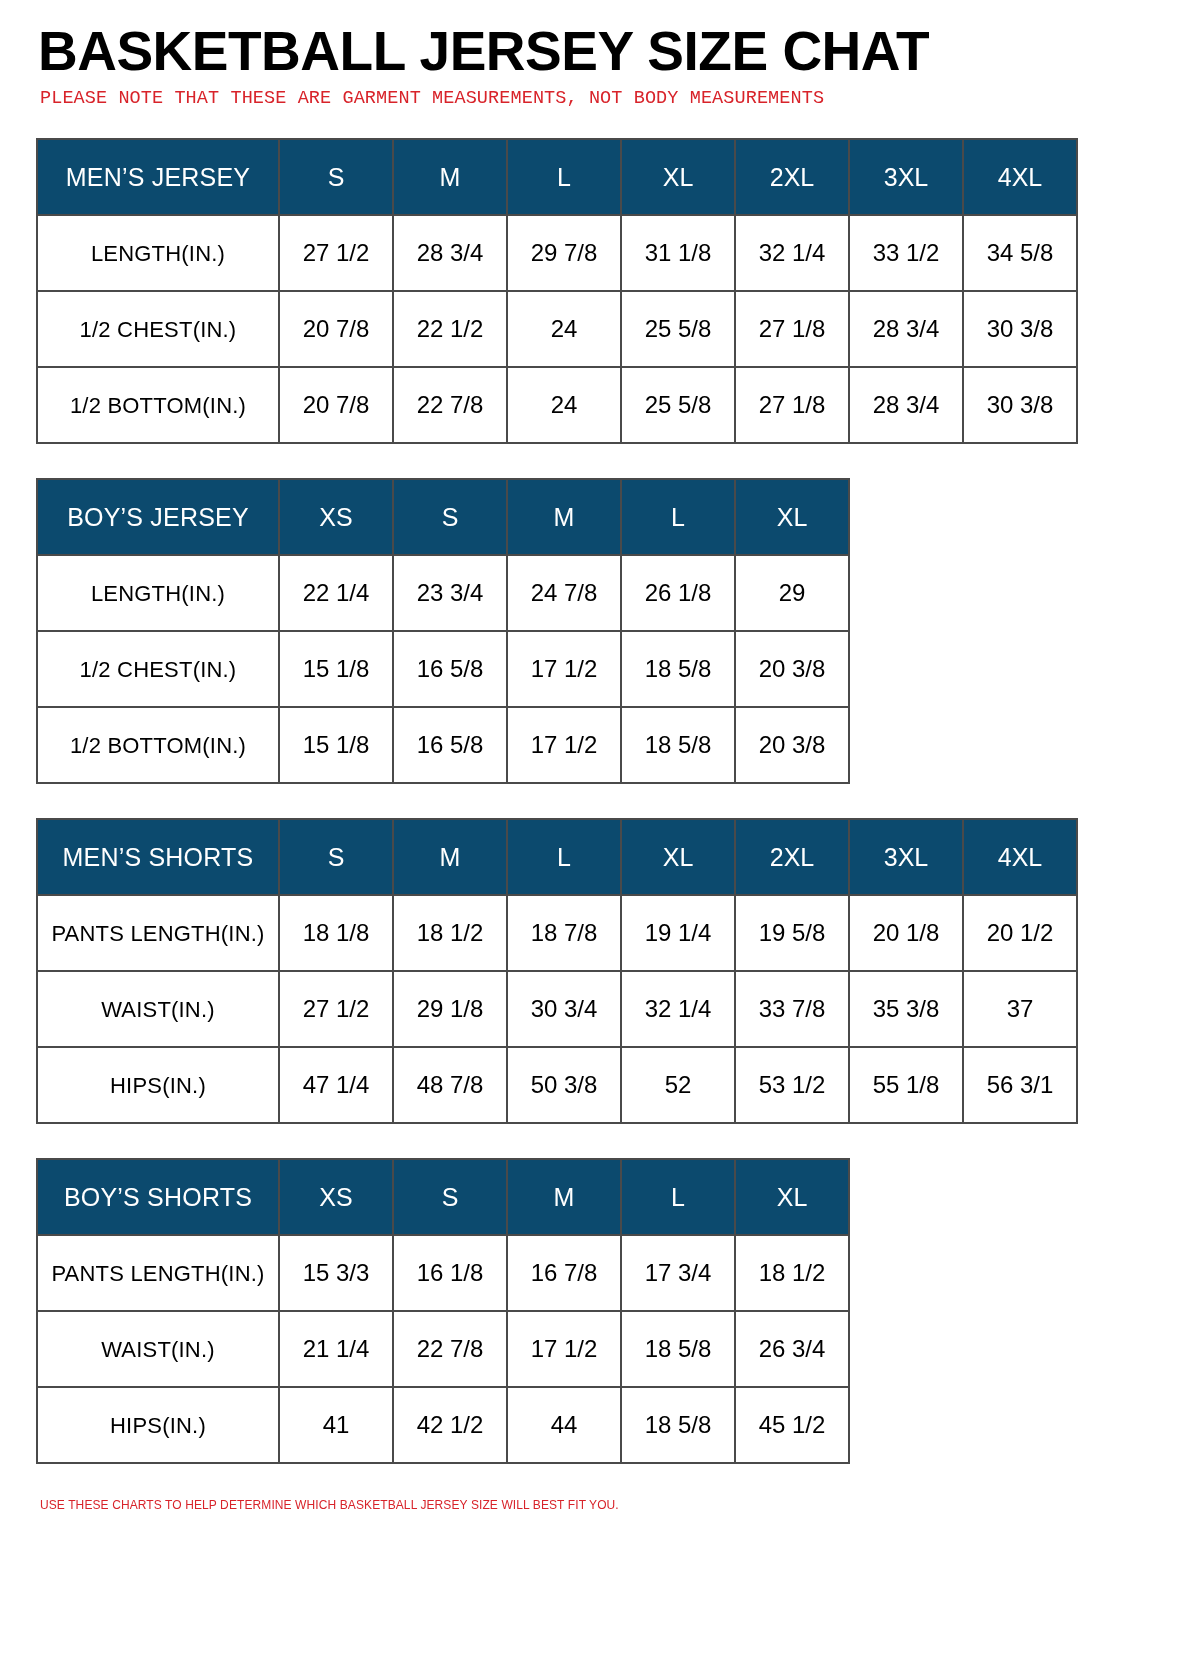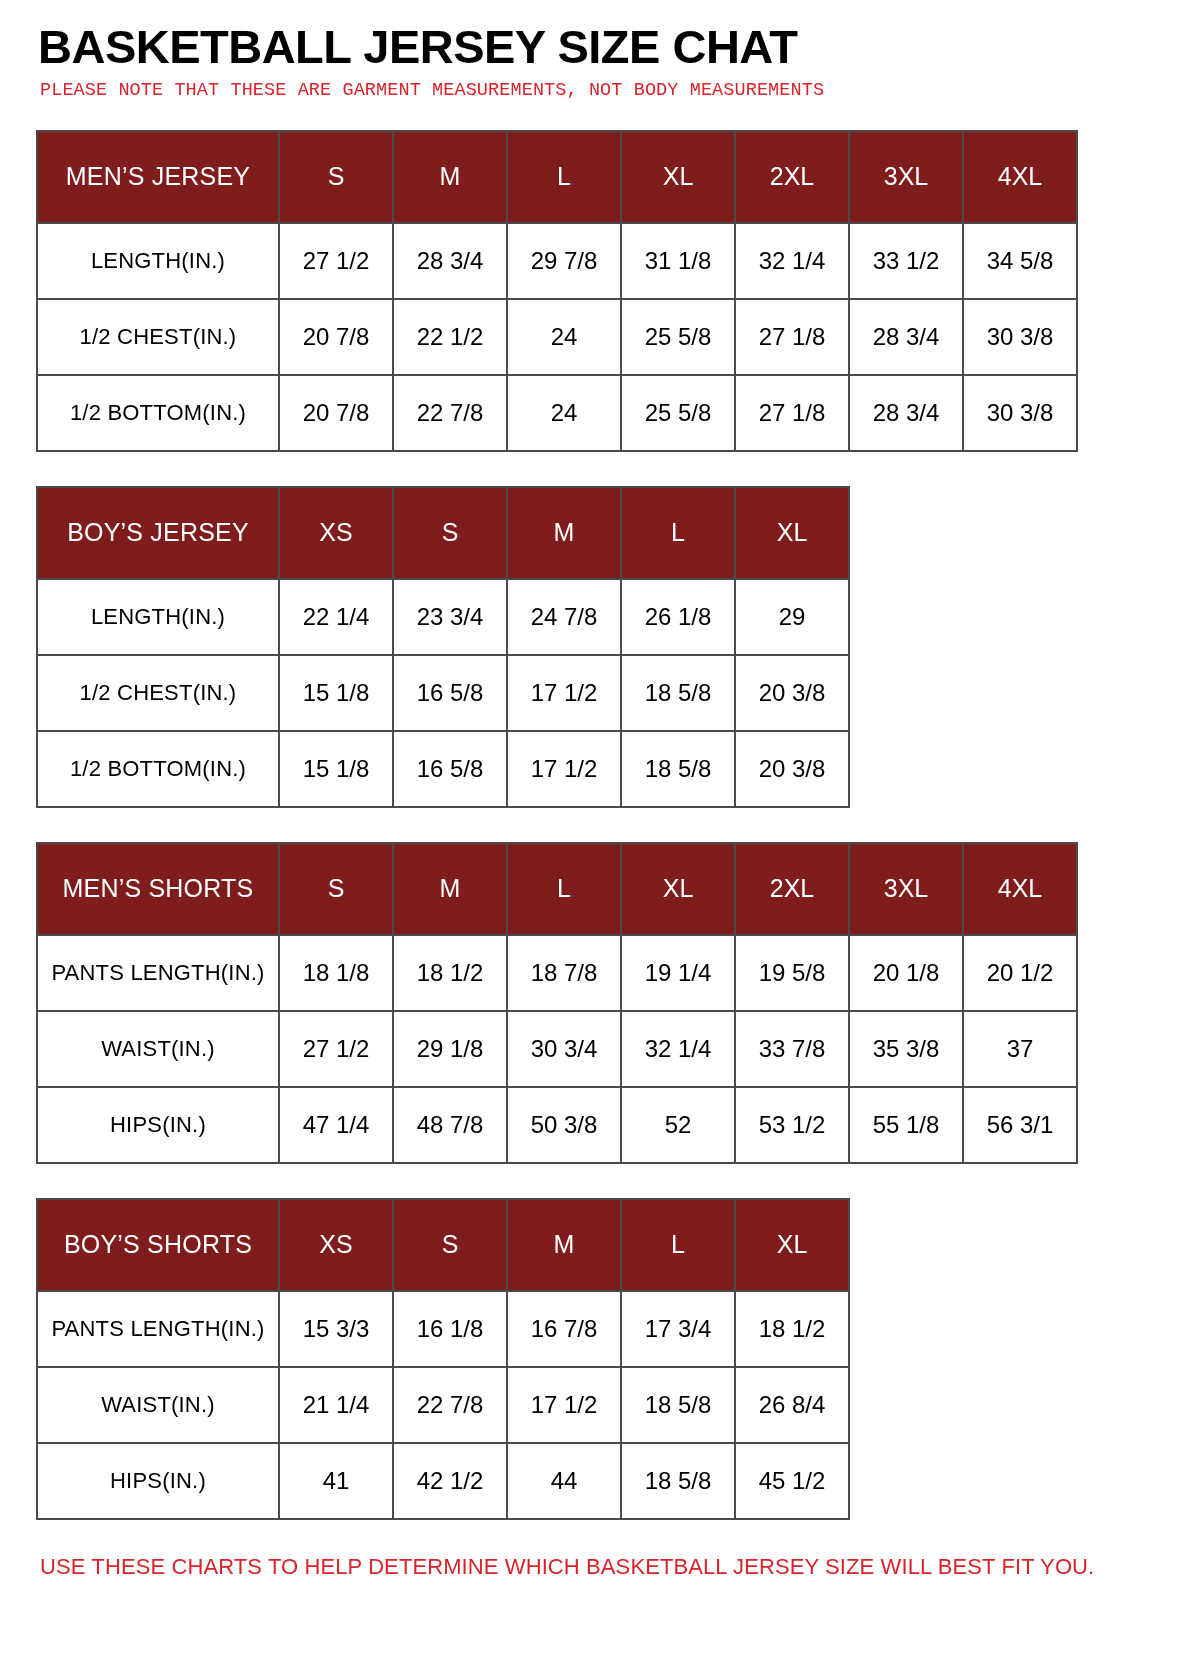--- a/index.html
+++ b/index.html
@@ -13,21 +13,21 @@
     height: 1679px;
     font-family: "Liberation Sans", sans-serif;
     color: #000000;
     position: relative;
   }
   .page {
     padding: 22px 36px 0 36px;
     width: 1200px;
   }
   .title {
-    font-size: 47px;
+    font-size: 55px;
     font-weight: bold;
     letter-spacing: -0.5px;
     line-height: 1.08;
     margin: 0 0 6px 2px;
     white-space: nowrap;
   }
   .note {
     color: #d8232a;
     font-size: 18.5px;
     line-height: 1.35;
@@ -42,23 +42,23 @@
     margin-bottom: 34px;
   }
   table.sizechart td, table.sizechart th {
     border: 2px solid #4a4a4a;
     text-align: center;
     vertical-align: middle;
     font-weight: normal;
     padding: 2px 4px;
   }
   thead th {
-    background: #7f1d1d;
+    background: #0c4a6e;
     color: #ffffff;
-    height: 92px;
+    height: 76px;
     font-size: 25px;
   }
   thead th.rowhead {
     font-size: 25px;
     letter-spacing: 0.2px;
   }
   tbody td {
     background: #ffffff;
     height: 76px;
     font-size: 25px;
@@ -70,21 +70,21 @@
   }
   tbody td.val {
     font-size: 24px;
   }
   
   col.c-label { width: 242px; }
   col.c-size  { width: 114px; }
 
   .footer {
     color: #d8232a;
-    font-size: 22px;
+    font-size: 12px;
     letter-spacing: 0.1px;
     margin: 8px 0 0 4px;
   }
 </style>
 </head>
 <body>
 
 <div class="page">
 
   <h1 class="title">BASKETBALL JERSEY SIZE CHAT</h1>
@@ -277,21 +277,21 @@
             <td class="val">16  7/8</td>
             <td class="val">17  3/4</td>
             <td class="val">18  1/2</td>
           </tr>
           <tr>
             <td class="rowlabel">WAIST(IN.)</td>
             <td class="val">21  1/4</td>
             <td class="val">22  7/8</td>
             <td class="val">17  1/2</td>
             <td class="val">18  5/8</td>
-            <td class="val">26  8/4</td>
+            <td class="val">26  3/4</td>
           </tr>
           <tr>
             <td class="rowlabel">HIPS(IN.)</td>
             <td class="val">41</td>
             <td class="val">42  1/2</td>
             <td class="val">44</td>
             <td class="val">18  5/8</td>
             <td class="val">45  1/2</td>
           </tr>
         </tbody>

